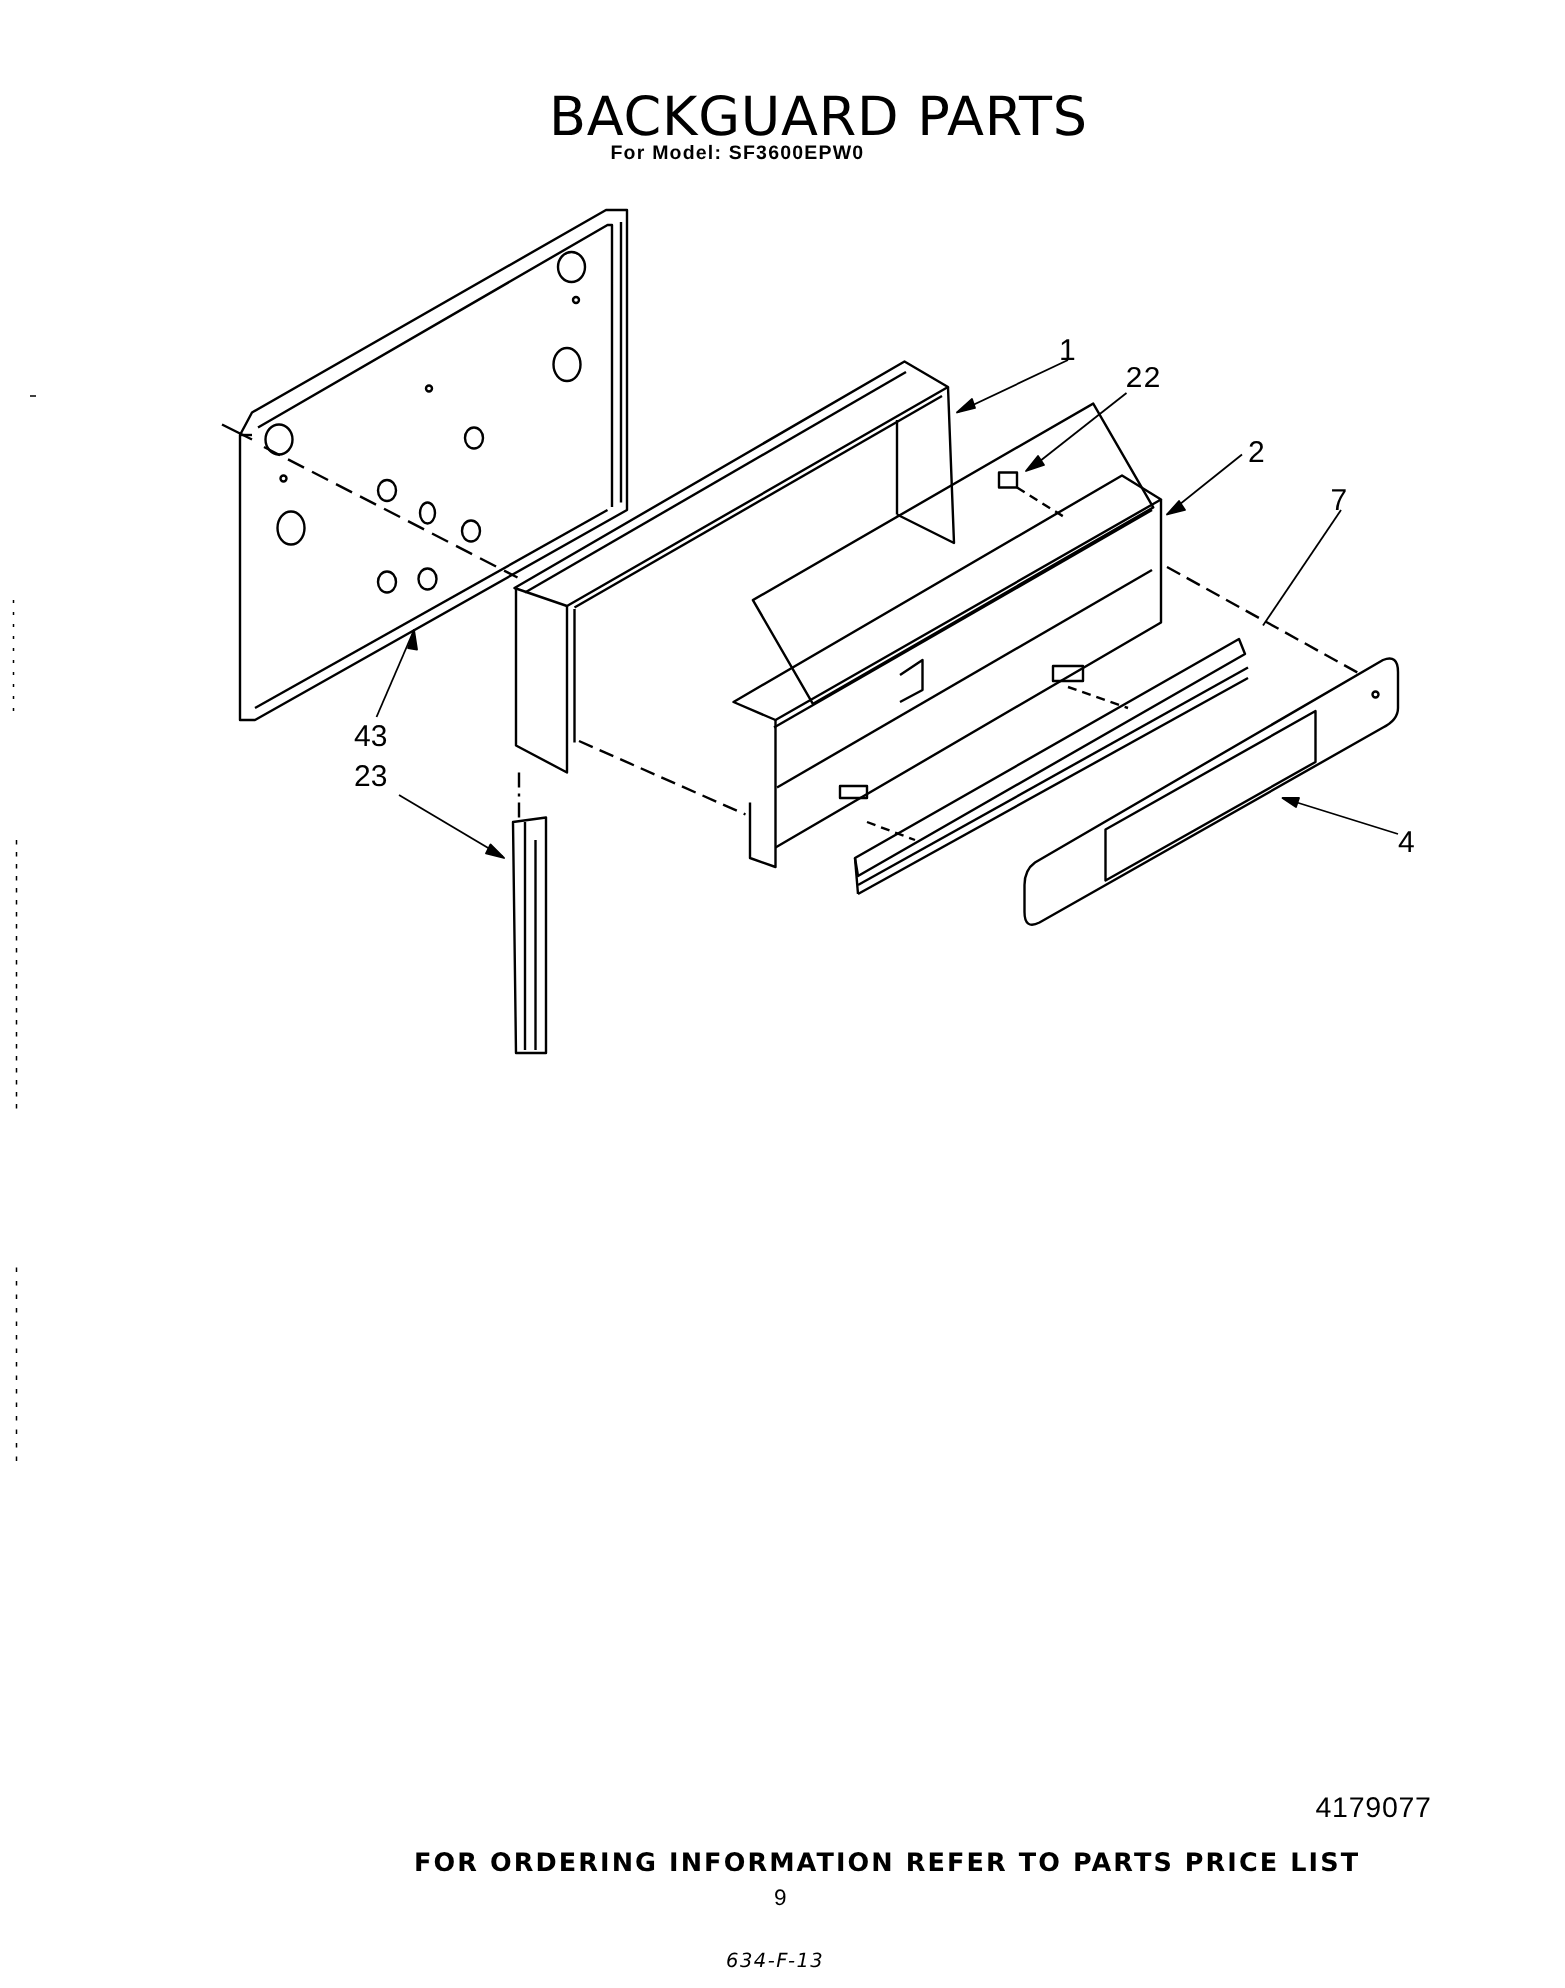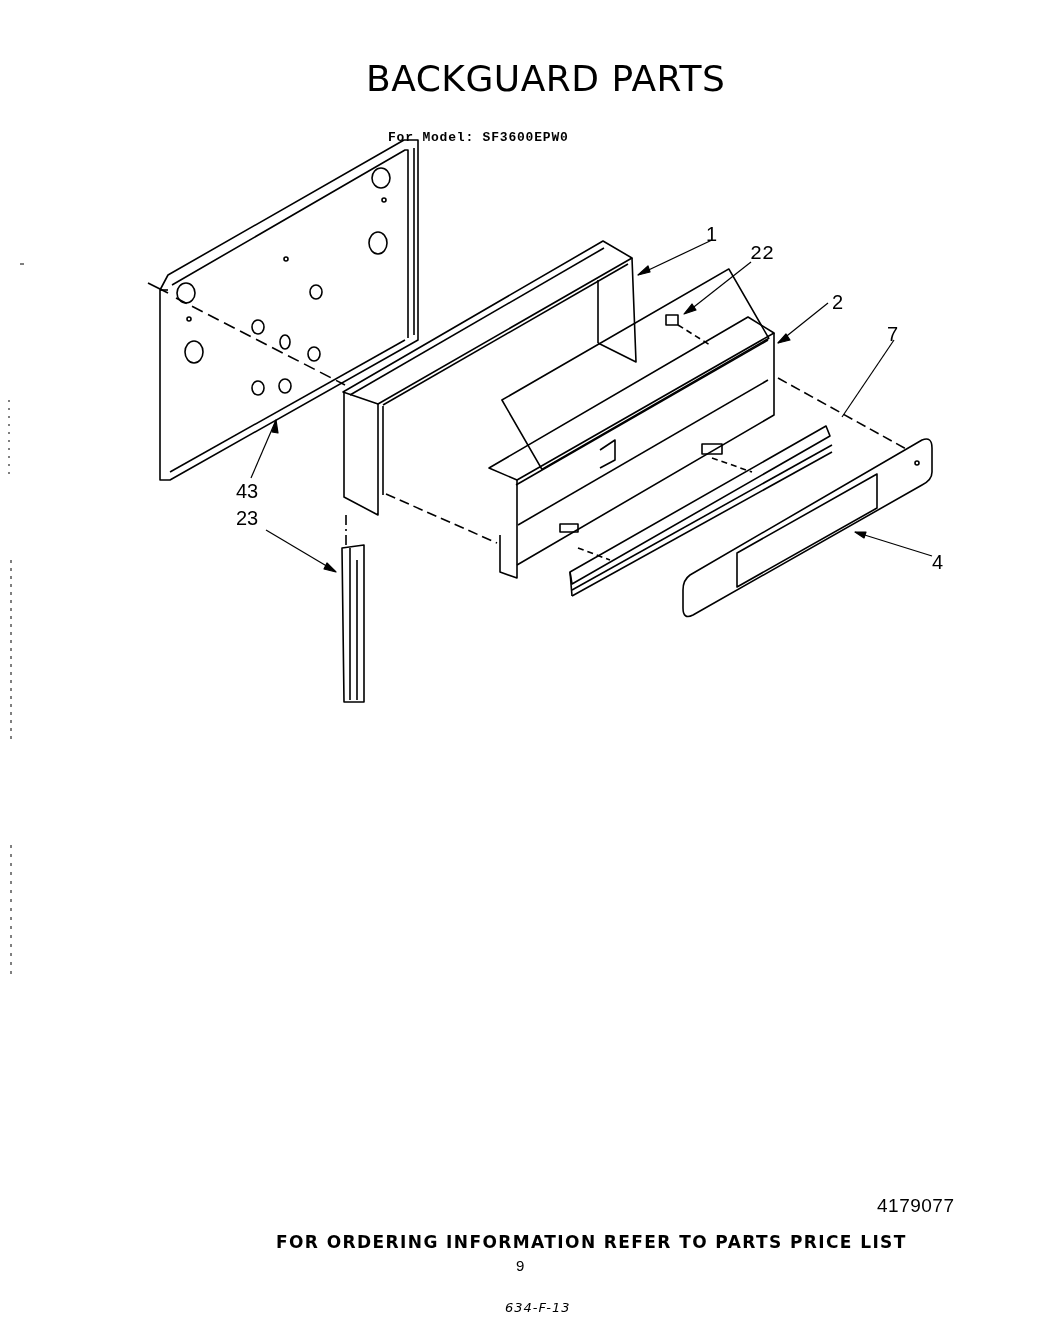--- a/index.html
+++ b/index.html
@@ -1,24 +1,24 @@
 <!DOCTYPE html>
 <html><head>
   <meta charset="utf-8">
   <style>
     html, body { margin: 0; padding: 0; background: #ffffff; }
     body { width: 1043px; height: 1325px; position: relative; overflow: hidden; font-family: "Liberation Sans", sans-serif; color: #000; }
     .title { position: absolute; left: 366px; top: 58px; font-family: "DejaVu Sans", sans-serif; font-weight: normal; font-size: 36px; letter-spacing: 0.5px; }
-    .subtitle { position: absolute; left: 388px; top: 94px; font-family: Liberation Mono, monospace; font-size: 13px; font-weight: bold; letter-spacing: 0.8px; margin-top: 36px; }
+    .subtitle { position: absolute; left: 407px; top: 94px; font-family: Liberation Sans, sans-serif; font-size: 13px; font-weight: bold; letter-spacing: 0.8px; }
     .diagram { position: absolute; left: 0; top: 0; width: 1043px; height: 1325px; }
     .callout { position: absolute; font-family: "Liberation Sans", sans-serif; font-size: 20px; line-height: 20px; }
     .footer-note { position: absolute; left: 276px; top: 1232px; font-family: "DejaVu Sans", sans-serif; font-size: 17px; font-weight: bold; letter-spacing: 1.4px; }
     .page-num { position: absolute; left: 516px; top: 1257px; font-size: 15px; }
     .doc-num { position: absolute; left: 877px; top: 1195px; font-size: 19px; letter-spacing: 0.5px; }
-    .handwritten { position: absolute; left: 484px; top: 1300px; font-family: "DejaVu Sans", sans-serif; font-style: italic; font-size: 13px; letter-spacing: 1px; margin-left: 21px; }
+    .handwritten { position: absolute; left: 484px; top: 1300px; font-family: "DejaVu Sans", sans-serif; font-style: italic; font-size: 13px; letter-spacing: 1px; }
   </style>
 </head>
 <body>
 
 <div class="title">BACKGUARD PARTS</div>
 <div class="subtitle">For Model: SF3600EPW0</div>
 
 <svg class="diagram" viewBox="0 0 1043 1325" xmlns="http://www.w3.org/2000/svg" fill="none" stroke="#000" stroke-width="1.6" stroke-linejoin="round">
 
   <g>

